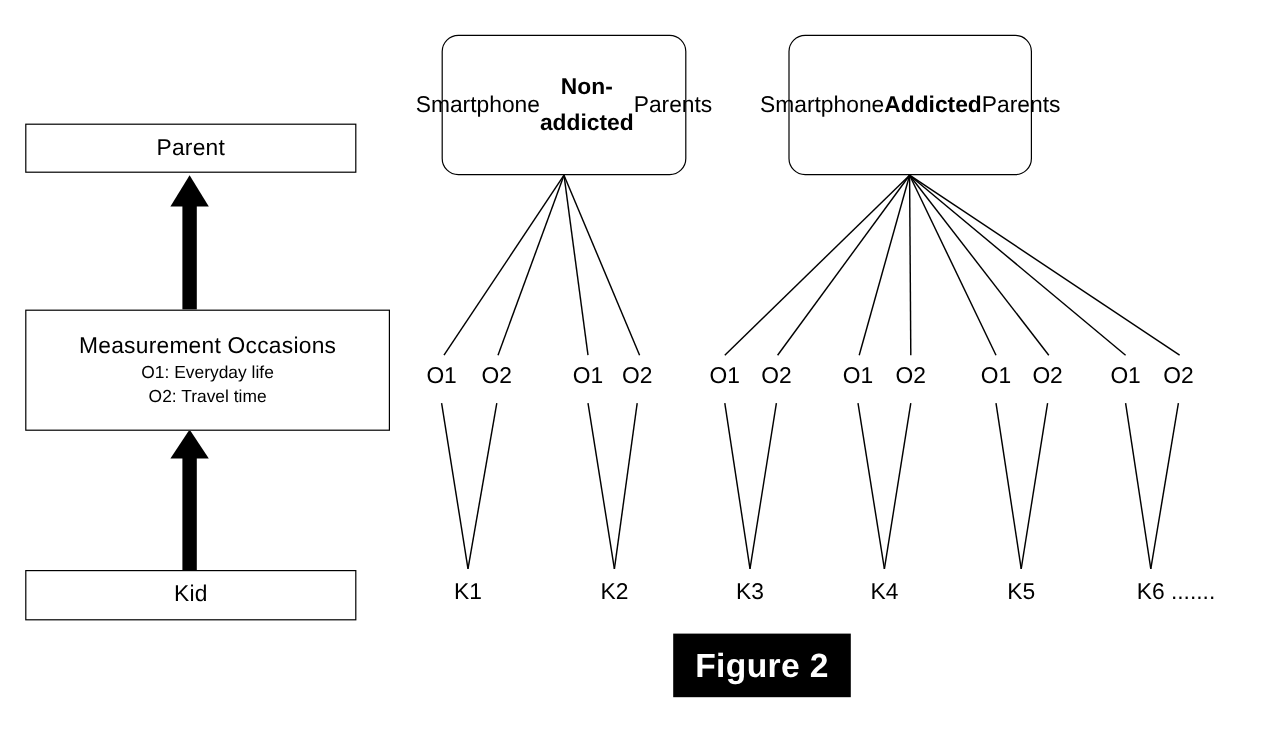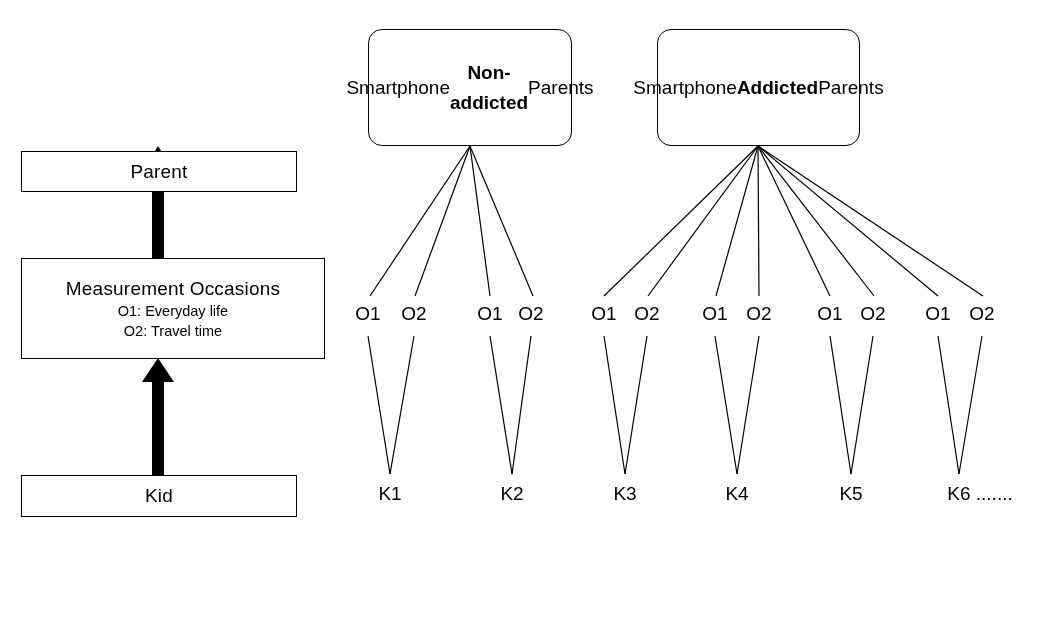--- a/index.html
+++ b/index.html
@@ -22,21 +22,21 @@
     position: absolute;
     box-sizing: border-box;
     border: 1.6px solid #000000;
     background: #ffffff;
     display: flex;
     flex-direction: column;
     align-items: center;
     justify-content: center;
     text-align: center;
   }
-  #box-parent  { left: 21px;  top: 103px; width: 276px; height: 41px; margin-top: 48px; }
+  #box-parent  { left: 21px;  top: 103px; width: 276px; height: 41px; }
   #box-measure { left: 21px;  top: 258px; width: 304px; height: 101px; }
   #box-kid     { left: 21px;  top: 475px; width: 276px; height: 42px; }
 
   .box-title {
     font-size: 19px;
     line-height: 24px;
     letter-spacing: 0.2px;
   }
   .box-sub {
     font-size: 14.5px;
@@ -197,14 +197,15 @@
   <div class="nodelabel o-label" style="left:938px">O1</div>
   <div class="nodelabel o-label" style="left:982px">O2</div>
 
   <div class="nodelabel k-label" style="left:390px">K1</div>
   <div class="nodelabel k-label" style="left:512px">K2</div>
   <div class="nodelabel k-label" style="left:625px">K3</div>
   <div class="nodelabel k-label" style="left:737px">K4</div>
   <div class="nodelabel k-label" style="left:851px">K5</div>
   <div class="nodelabel k-label trailing" style="left:980px">K6 .......</div>
 
+  <div id="figure-caption">Figure 2</div>
 
 </div>
 
 </body></html>

